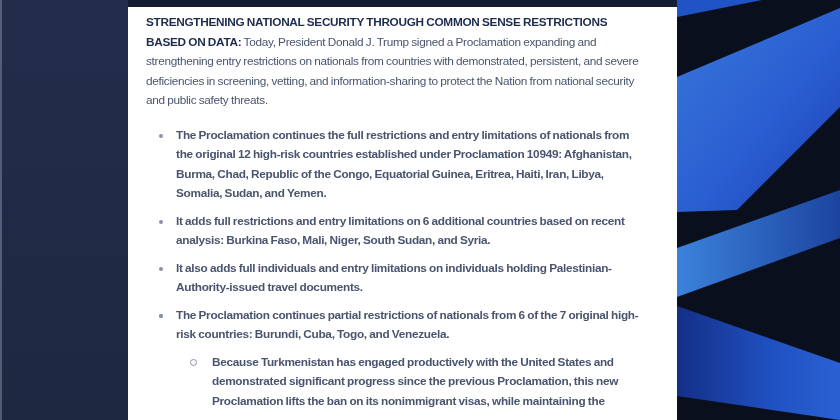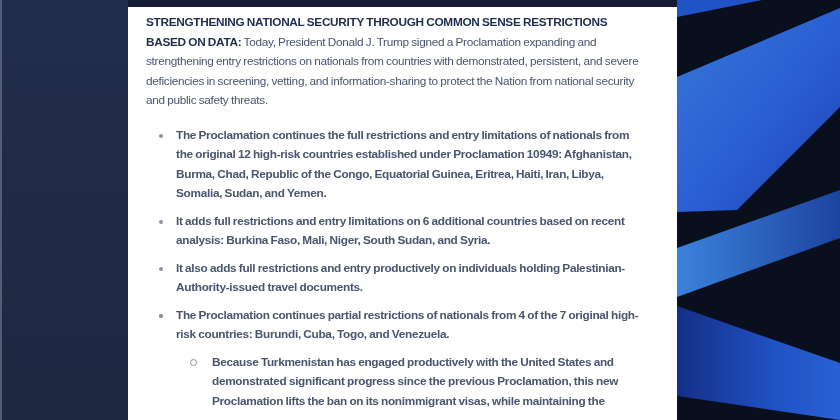--- a/index.html
+++ b/index.html
@@ -119,28 +119,28 @@
       <li>
         <span class="dot"></span>
         <span>The Proclamation continues the full restrictions and entry limitations of nationals from the original 12 high-risk countries established under Proclamation 10949: Afghanistan, Burma, Chad, Republic of the Congo, Equatorial Guinea, Eritrea, Haiti, Iran, Libya, Somalia, Sudan, and Yemen.</span>
       </li>
       <li>
         <span class="dot"></span>
         <span>It adds full restrictions and entry limitations on 6 additional countries based on recent analysis: Burkina Faso, Mali, Niger, South Sudan, and Syria.</span>
       </li>
       <li>
         <span class="dot"></span>
-        <span>It also adds full restrictions and entry productively on individuals holding Palestinian-Authority-issued travel documents.</span>
+        <span>It also adds full individuals and entry limitations on individuals holding Palestinian-Authority-issued travel documents.</span>
       </li>
       <li>
         <span class="dot"></span>
       </li>
       <li>
         <span class="dot"></span>
-        <span>The Proclamation continues partial restrictions of nationals from 4 of the 7 original high-risk countries: Burundi, Cuba, Togo, and Venezuela.</span>
+        <span>The Proclamation continues partial restrictions of nationals from 6 of the 7 original high-risk countries: Burundi, Cuba, Togo, and Venezuela.</span>
         <ul class="sublist">
           <li>
             <span class="ring"></span>
             <span>Because Turkmenistan has engaged productively with the United States and demonstrated significant progress since the previous Proclamation, this new Proclamation lifts the ban on its nonimmigrant visas, while maintaining the</span>
           </li>
         </ul>
       </li>
     </ul>
   </div>
 

